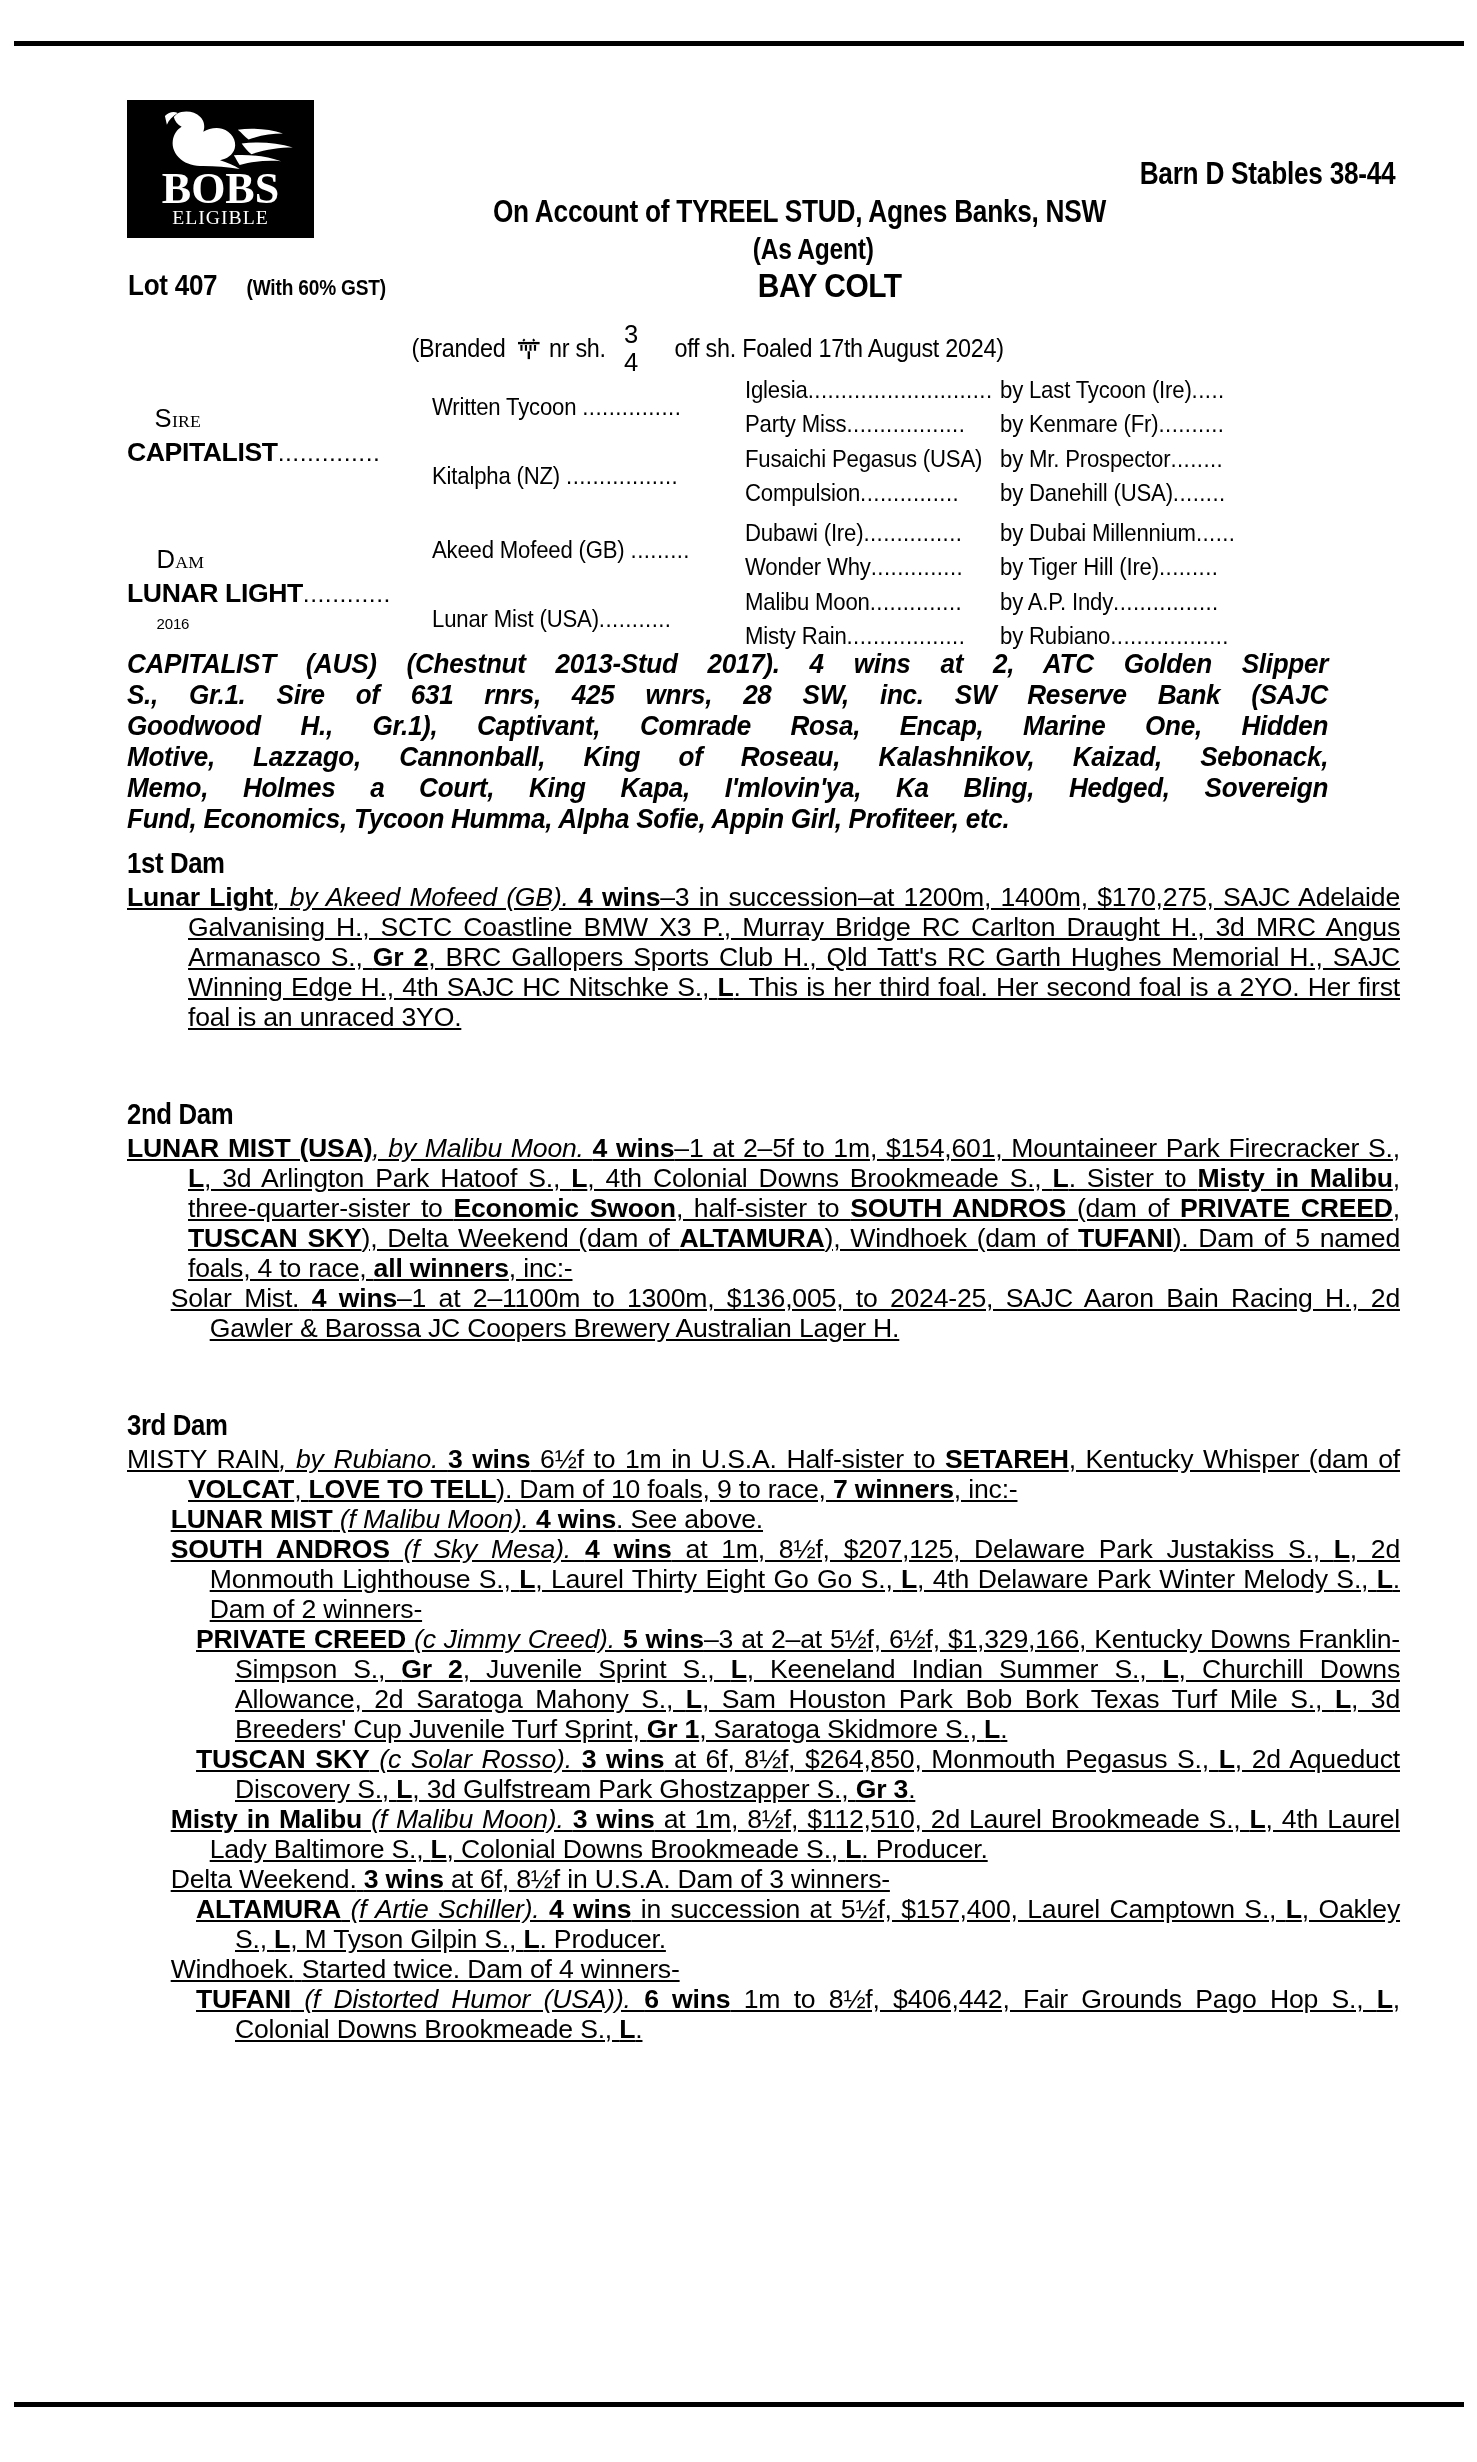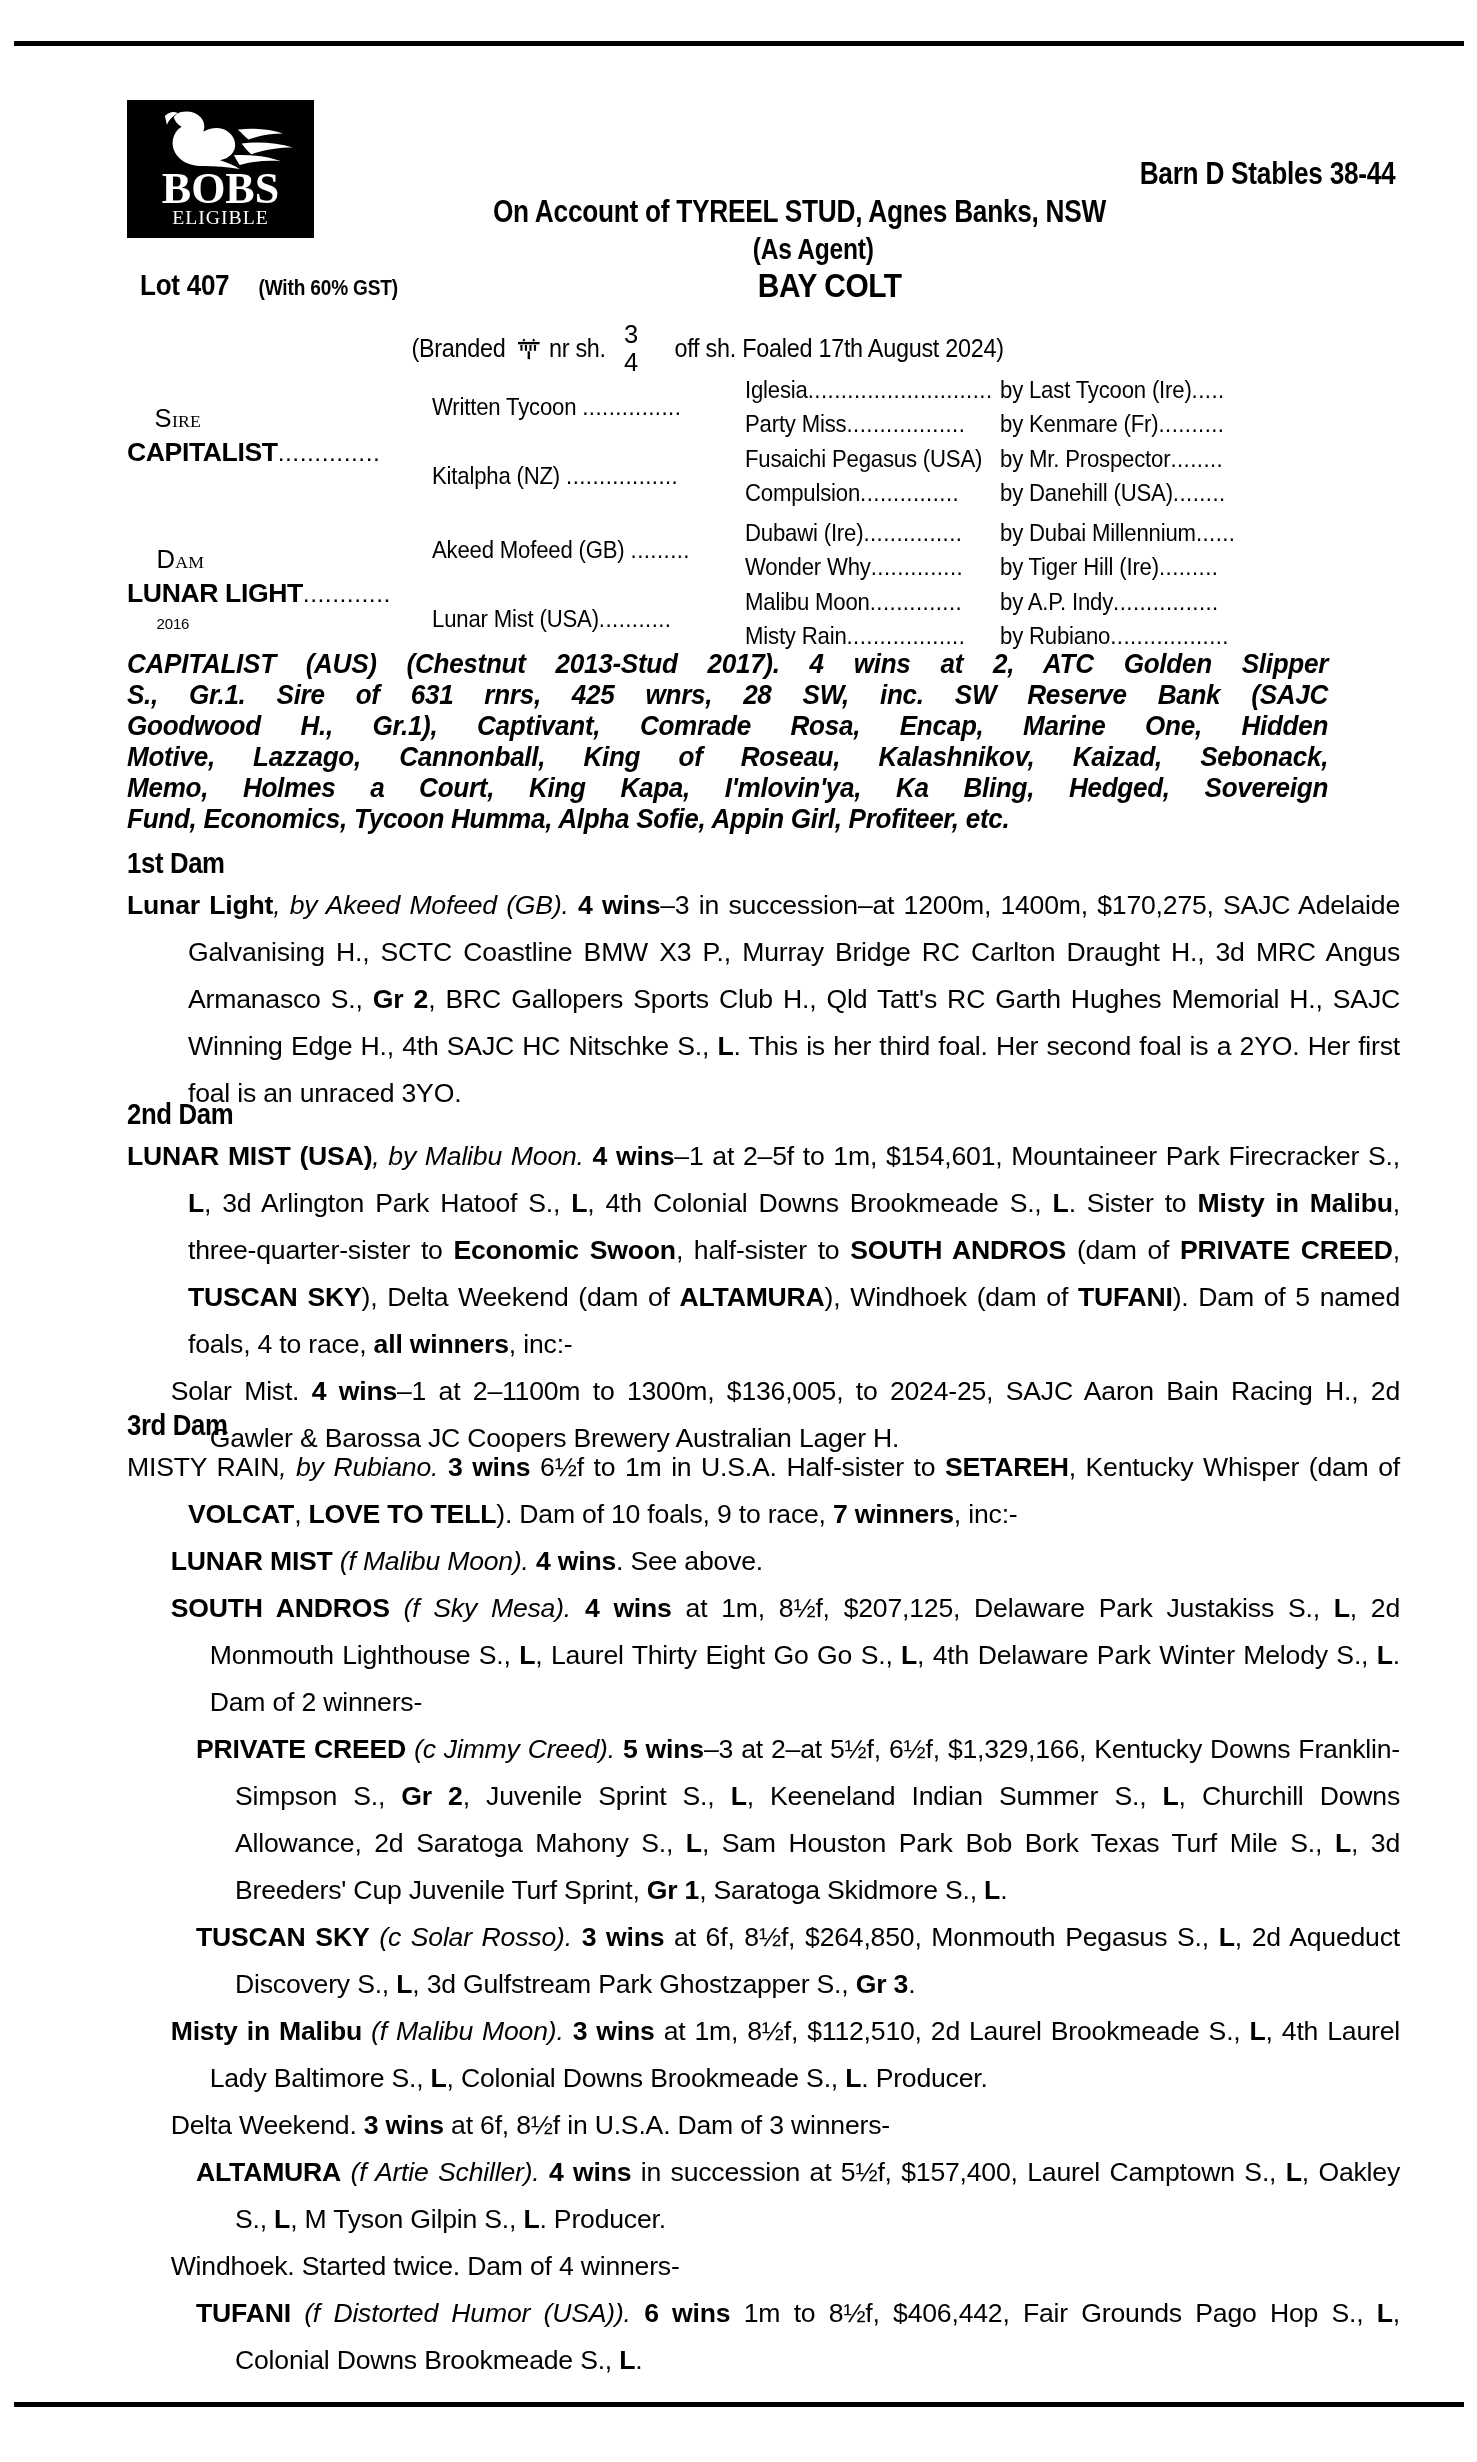--- a/index.html
+++ b/index.html
@@ -117,21 +117,21 @@
 
   .lot-row {
     position: absolute;
     left: 0;
     top: 268px;
     width: 1478px;
     height: 45px;
   }
   .lot-label {
     position: absolute;
-    left: 140px;
+    left: 128px;
     top: 0;
     font-weight: 700;
     font-size: 29.6px;
     letter-spacing: -0.3px;
   }
   .lot-label .lot-num { display:inline-block; transform: scaleX(0.88); transform-origin: left center;}
   .lot-gst {
     font-weight: 700;
     font-size: 21.7px;
     letter-spacing: -0.2px;
@@ -242,24 +242,25 @@
   .dam-head {
     font-weight: 700;
     font-size: 28.6px;
     letter-spacing: -0.4px;
     line-height: 33px;
     margin-bottom: 2px;
   }
   .dam-head span { display:inline-block; transform: scaleX(0.9); transform-origin:left center;}
   .para {
     font-size: 26.6px;
-    line-height: 47px;
+    line-height: 30px;
     letter-spacing: -0.2px;
     text-align: justify;
     text-justify: inter-word;
+    text-decoration: underline;
   }
   .para b { font-weight: 700; }
   .para i { font-style: italic; }
   
   .hang1 { padding-left: 61px; text-indent: -61px; }
   .hang2 { padding-left: 61px; text-indent: -39px; }
   .lvl1 { margin-left: 21.7px; }
   .lvl2 { margin-left: 47px; }
   .nojust { text-align: left; }
 </style>

